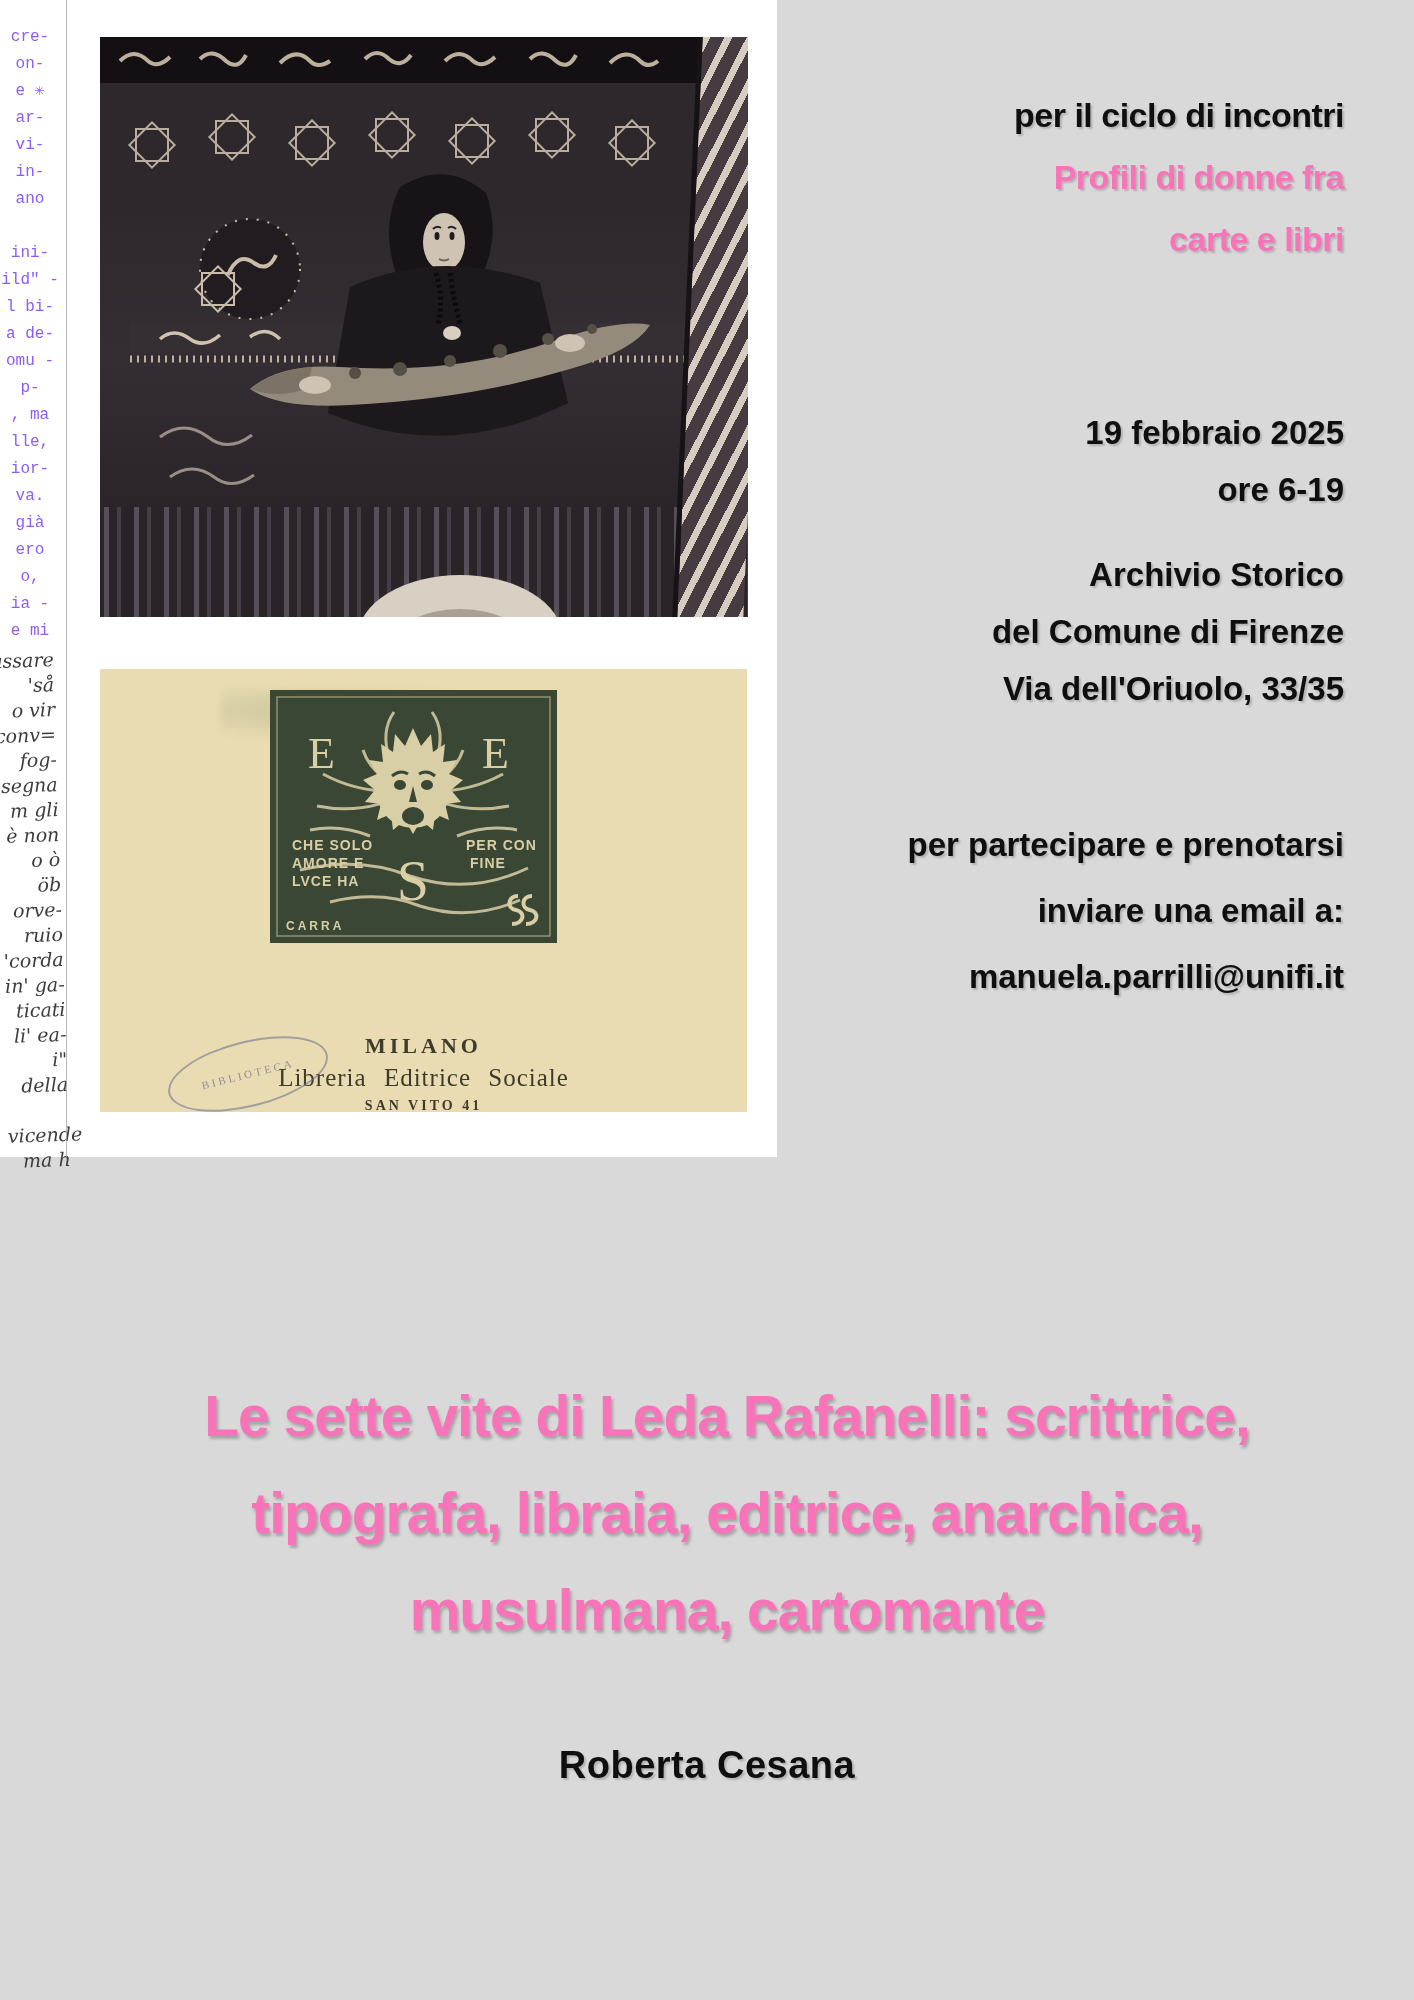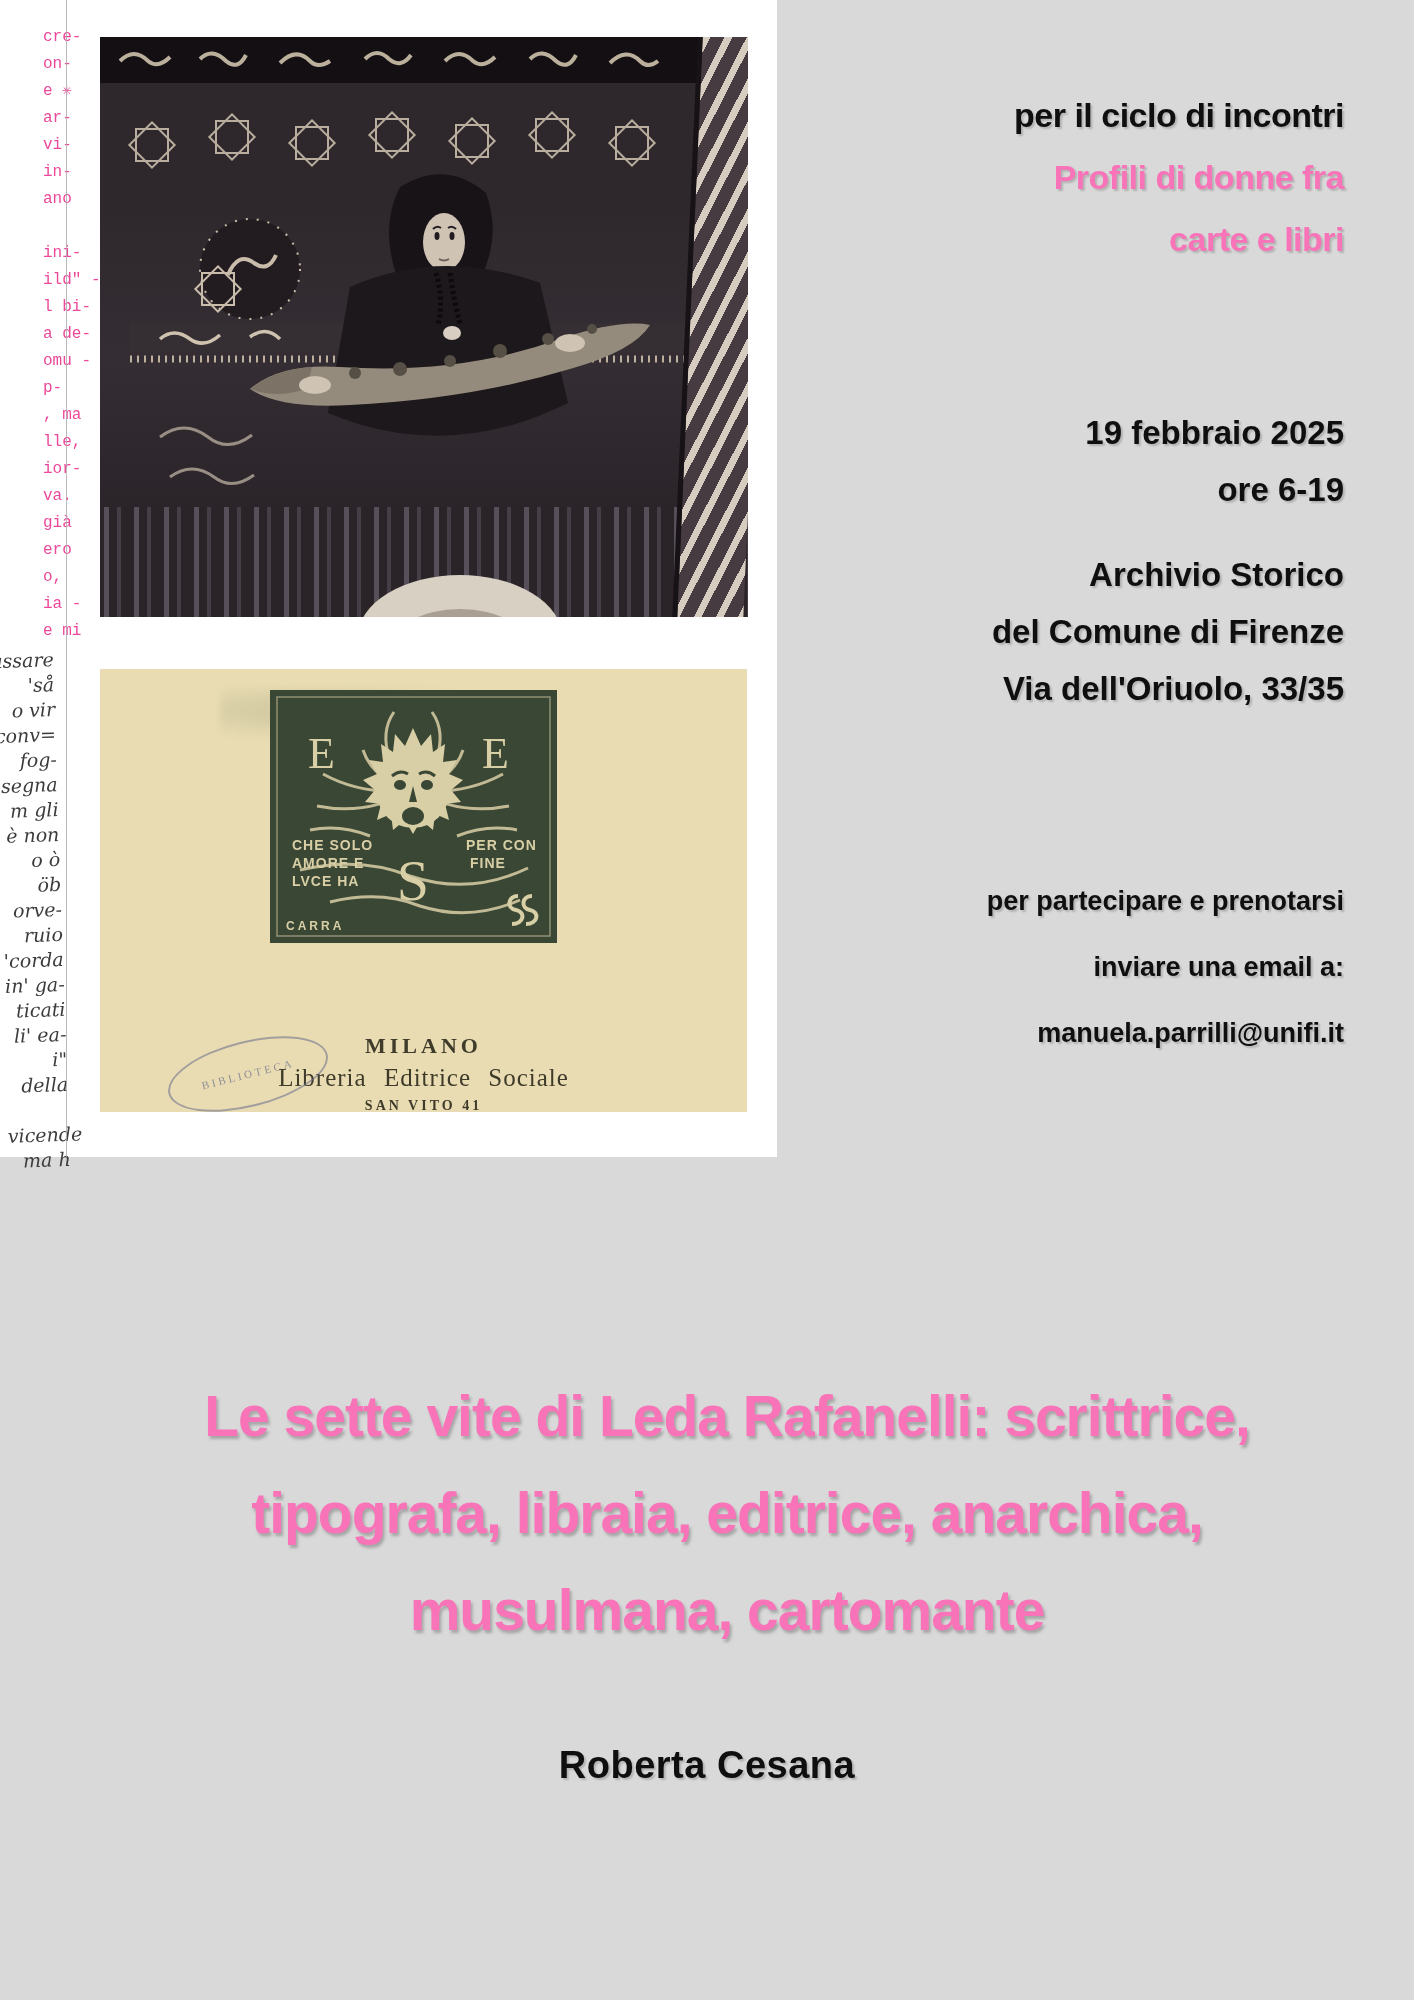--- a/index.html
+++ b/index.html
@@ -4,23 +4,23 @@
 <title>Poster</title>
 <style>
   html,body{margin:0;padding:0;}
   body{font-family:"Liberation Sans",sans-serif;background:#9b9b9b;}
   .poster{position:relative;width:1414px;height:2000px;background:#d9d9d9;overflow:hidden;}
 
   
   .white-panel{position:absolute;left:0;top:0;width:777px;height:1157px;background:#ffffff;}
   .page-edge-line{position:absolute;left:66px;top:0;width:1px;height:1157px;background:#a9a9a9;opacity:.8;}
 
-  .tw-col{position:absolute;left:0;top:24px;width:60px;text-align:left;
+  .tw-col{position:absolute;left:0;top:24px;width:60px;text-align:center;
           font-family:"Liberation Mono","DejaVu Sans Mono",monospace;
-          font-size:16px;line-height:27px;color:#ec4899;margin-left:43px;}
+          font-size:16px;line-height:27px;color:#8b5cf6;}
   .hw-col{position:absolute;left:0;top:648px;width:62px;text-align:right;
           font-family:"DejaVu Serif",serif;font-style:italic;
           font-size:19px;line-height:25px;color:#3c3a3a;transform:rotate(-2deg);}
 
   
   .photo{position:absolute;left:100px;top:37px;width:648px;height:580px;overflow:hidden;
          background:linear-gradient(180deg,#19141a 0%,#2c2529 18%,#342d33 55%,#241e23 100%);}
   .photo svg{position:absolute;left:0;top:0;}
   .photo-pole{position:absolute;right:0;top:0;width:66px;height:100%;
           background:repeating-linear-gradient(115deg,#d6ccc0 0 7px,#453b41 7px 20px);
@@ -50,21 +50,21 @@
       border-radius:50%;transform:rotate(-14deg);display:flex;align-items:center;justify-content:center;
       color:rgba(104,108,140,.7);font-size:11px;letter-spacing:3px;font-family:"Liberation Serif",serif;}
 
   
   .rblock{position:absolute;right:70px;text-align:right;color:#0f0f0f;font-weight:700;
           text-shadow:2px 2px 2px rgba(0,0,0,.18);}
   .head-block{top:84px;font-size:34px;line-height:62px;letter-spacing:-.5px;}
   .head-pink{color:#f873b8;}
   .date-block{top:404px;font-size:33px;line-height:57px;}
   .venue-block{top:546px;font-size:33px;line-height:57px;}
-  .contact-block{top:868px;font-size:27px;line-height:66px;}
+  .contact-block{top:812px;font-size:33px;line-height:66px;}
 
   
   .talk-title{position:absolute;left:0;top:1368px;width:100%;text-align:center;
       color:#f873b8;font-size:57px;line-height:97px;font-weight:700;letter-spacing:-1px;
       text-shadow:2px 3px 3px rgba(90,90,90,.40);padding-left:20px;}
   .speaker{position:absolute;left:0;top:1744px;width:100%;text-align:center;
       color:#0f0f0f;font-size:38px;font-weight:700;letter-spacing:.5px;
       text-shadow:2px 2px 2px rgba(0,0,0,.18);}
 </style>
 </head>

